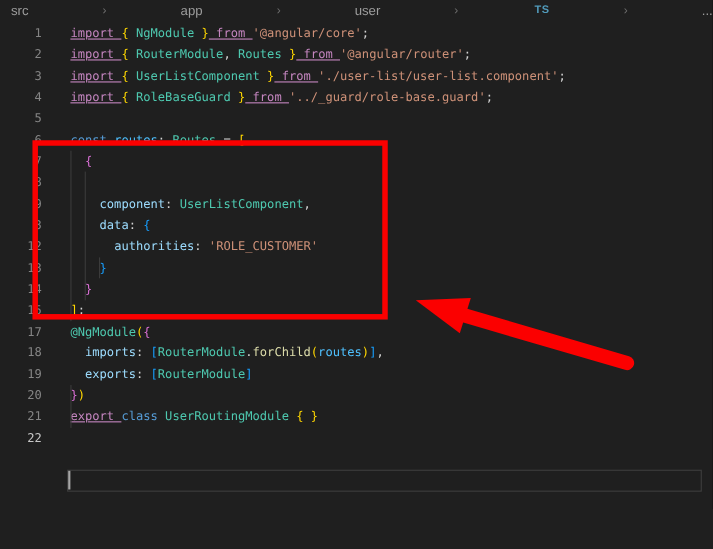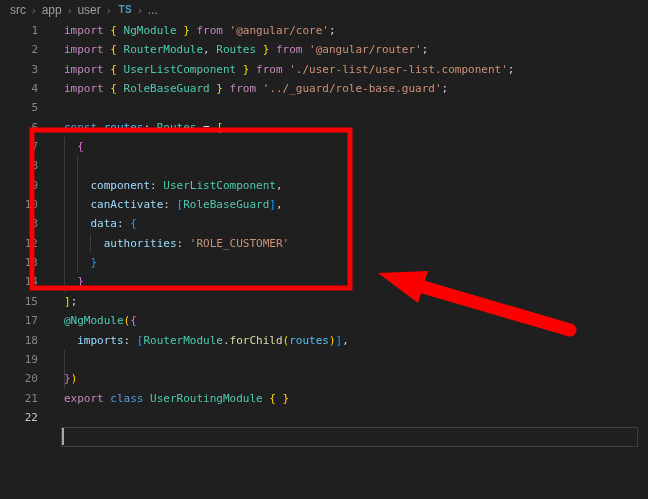--- a/index.html
+++ b/index.html
@@ -5,38 +5,38 @@
   html,body{margin:0;padding:0;background:#111;}
   .app{
     position:relative;width:648px;height:499px;overflow:hidden;
     background:var(--background,#1f1f1f);
     font-family:"DejaVu Sans Mono","Liberation Mono",monospace;
   }
   
   .breadcrumb{
     height:19px;display:flex;align-items:center;gap:6px;
     padding-left:10px;font-family:"Liberation Sans","DejaVu Sans",sans-serif;
-    font-size:12px;color:var(--breadcrumb_text,#9d9d9d);white-space:nowrap;
+    font-size:12px;color:var(--breadcrumb_text,#9d9d9d);white-space:nowrap;justify-content:space-between;
   }
   .breadcrumb .sep{color:#6e6e6e;font-size:11px;}
   .breadcrumb .ts-badge{
     color:var(--ts_icon_blue,#519aba);font-weight:bold;font-size:10px;
     letter-spacing:.5px;margin-left:2px;
   }
   .breadcrumb .file{color:var(--file_name_text,#c0c0c0);}
   
   .code-area{position:absolute;left:0;top:19px;right:0;padding-top:2px;}
   .line{display:flex;height:19.35px;line-height:19.35px;font-size:11px;white-space:pre;}
   .gutter{
     flex:0 0 38px;text-align:right;color:var(--line_number,#858585);
     user-select:none;
   }
   .line.current .gutter{color:var(--line_number_active,#c6c6c6);}
   .code{margin-left:26px;}
-  .tok-kw1{color:var(--keyword_pink,#c586c0);}
+  .tok-kw1{color:var(--keyword_pink,#c586c0);text-decoration:underline;}
   .tok-kw2{color:var(--keyword_blue,#569cd6);}
   .tok-ty{color:var(--type_teal,#4ec9b0);}
   .tok-pr{color:var(--property_blue,#9cdcfe);}
   .tok-vr{color:var(--variable_blue,#4fc1ff);}
   .tok-st{color:var(--string_orange,#ce9178);}
   .tok-fn{color:var(--function_yellow,#dcdcaa);}
   .tok-pu{color:var(--punctuation,#d4d4d4);}
   .tok-b1{color:var(--bracket_gold,#ffd700);}
   .tok-b2{color:var(--bracket_orchid,#da70d6);}
   .tok-b3{color:var(--bracket_blue,#179fff);}
@@ -69,29 +69,28 @@
   <div class="code-area" id="code-area">
       <div class="line"><div class="gutter">1</div><div class="code"><span class="tok-kw1">import </span><span class="tok-b1">{ </span><span class="tok-ty">NgModule</span><span class="tok-b1"> }</span><span class="tok-kw1"> from </span><span class="tok-st">'@angular/core'</span><span class="tok-pu">;</span></div></div>
       <div class="line"><div class="gutter">2</div><div class="code"><span class="tok-kw1">import </span><span class="tok-b1">{ </span><span class="tok-ty">RouterModule</span><span class="tok-pu">, </span><span class="tok-ty">Routes</span><span class="tok-b1"> }</span><span class="tok-kw1"> from </span><span class="tok-st">'@angular/router'</span><span class="tok-pu">;</span></div></div>
       <div class="line"><div class="gutter">3</div><div class="code"><span class="tok-kw1">import </span><span class="tok-b1">{ </span><span class="tok-ty">UserListComponent</span><span class="tok-b1"> }</span><span class="tok-kw1"> from </span><span class="tok-st">'./user-list/user-list.component'</span><span class="tok-pu">;</span></div></div>
       <div class="line"><div class="gutter">4</div><div class="code"><span class="tok-kw1">import </span><span class="tok-b1">{ </span><span class="tok-ty">RoleBaseGuard</span><span class="tok-b1"> }</span><span class="tok-kw1"> from </span><span class="tok-st">'../_guard/role-base.guard'</span><span class="tok-pu">;</span></div></div>
       <div class="line"><div class="gutter">5</div><div class="code"></div></div>
       <div class="line"><div class="gutter">6</div><div class="code"><span class="tok-kw2">const </span><span class="tok-vr">routes</span><span class="tok-pu">: </span><span class="tok-ty">Routes</span><span class="tok-pu"> = </span><span class="tok-b1">[</span></div></div>
       <div class="line"><div class="gutter">7</div><div class="code"><span class="tok-pu">  </span><span class="tok-b2">{</span></div></div>
       <div class="line"><div class="gutter">8</div></div>
       <div class="line"><div class="gutter">9</div><div class="code"><span class="tok-pu">    </span><span class="tok-pr">component</span><span class="tok-pu">: </span><span class="tok-ty">UserListComponent</span><span class="tok-pu">,</span></div></div>
-      <div class="line"><div class="gutter">10</div><div class="code"><span class="tok-pu">    </span><span class="tok-pr">canActivate</span><span class="tok-pu">: </span><span class="tok-b3">[</span><span class="tok-ty">RoleBaseGuard</span><span class="tok-b3">]</span><span class="tok-pu">,</span></div></div>
       <div class="line"><div class="gutter">3</div><div class="code"><span class="tok-pu">    </span><span class="tok-pr">data</span><span class="tok-pu">: </span><span class="tok-b3">{</span></div></div>
       <div class="line"><div class="gutter">12</div><div class="code"><span class="tok-pu">      </span><span class="tok-pr">authorities</span><span class="tok-pu">: </span><span class="tok-st">'ROLE_CUSTOMER'</span></div></div>
       <div class="line"><div class="gutter">13</div><div class="code"><span class="tok-pu">    </span><span class="tok-b3">}</span></div></div>
       <div class="line"><div class="gutter">14</div><div class="code"><span class="tok-pu">  </span><span class="tok-b2">}</span></div></div>
       <div class="line"><div class="gutter">15</div><div class="code"><span class="tok-b1">]</span><span class="tok-pu">;</span></div></div>
       <div class="line"><div class="gutter">17</div><div class="code"><span class="tok-ty">@NgModule</span><span class="tok-b1">(</span><span class="tok-b2">{</span></div></div>
       <div class="line"><div class="gutter">18</div><div class="code"><span class="tok-pu">  </span><span class="tok-pr">imports</span><span class="tok-pu">: </span><span class="tok-b3">[</span><span class="tok-ty">RouterModule</span><span class="tok-pu">.</span><span class="tok-fn">forChild</span><span class="tok-b1">(</span><span class="tok-vr">routes</span><span class="tok-b1">)</span><span class="tok-b3">]</span><span class="tok-pu">,</span></div></div>
-      <div class="line"><div class="gutter">19</div></div>
+      <div class="line"><div class="gutter">19</div><div class="code"><span class="tok-pu">  </span><span class="tok-pr">exports</span><span class="tok-pu">: </span><span class="tok-b3">[</span><span class="tok-ty">RouterModule</span><span class="tok-b3">]</span></div></div>
       <div class="line"><div class="gutter">20</div><div class="code"><span class="tok-b2">}</span><span class="tok-b1">)</span></div></div>
       <div class="line"><div class="gutter">21</div><div class="code"><span class="tok-kw1">export </span><span class="tok-kw2">class </span><span class="tok-ty">UserRoutingModule</span><span class="tok-pu"> </span><span class="tok-b1">{ }</span></div></div>
       <div class="line current"><div class="gutter">22</div><div class="code"></div></div>
     </div>
 
   <div id="overlays">
       <div class="indent-guide" style="left: 64px; top: 137.1px; height: 154.8px;"></div>
       <div class="indent-guide" style="left: 77px; top: 156.45px; height: 116.1px;"></div>
       <div class="indent-guide" style="left: 90px; top: 233.85px; height: 19.35px;"></div>
       <div class="indent-guide" style="left: 64px; top: 349.95px; height: 38.7px;"></div>

